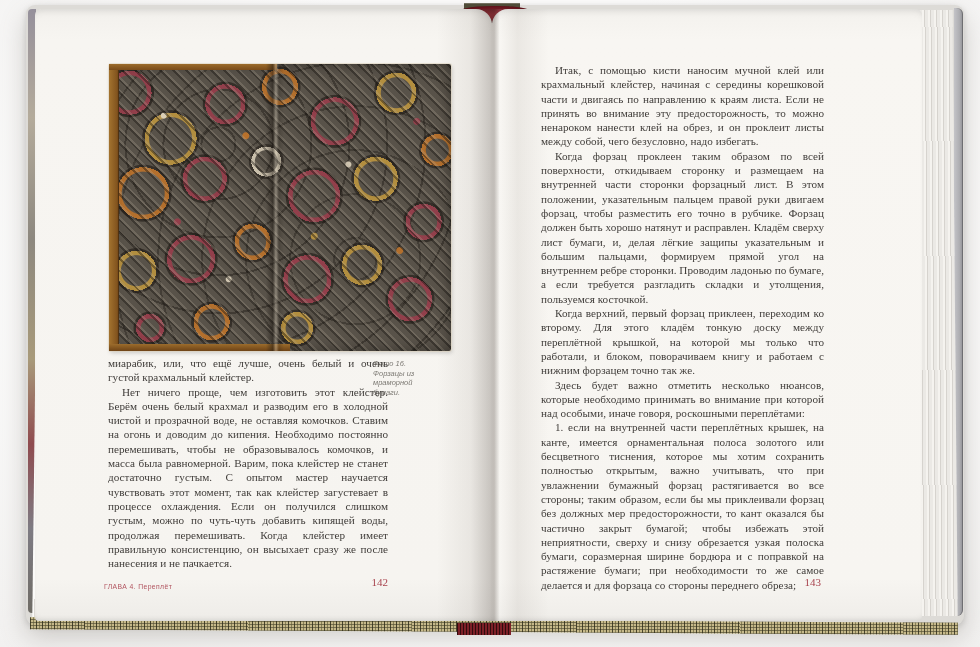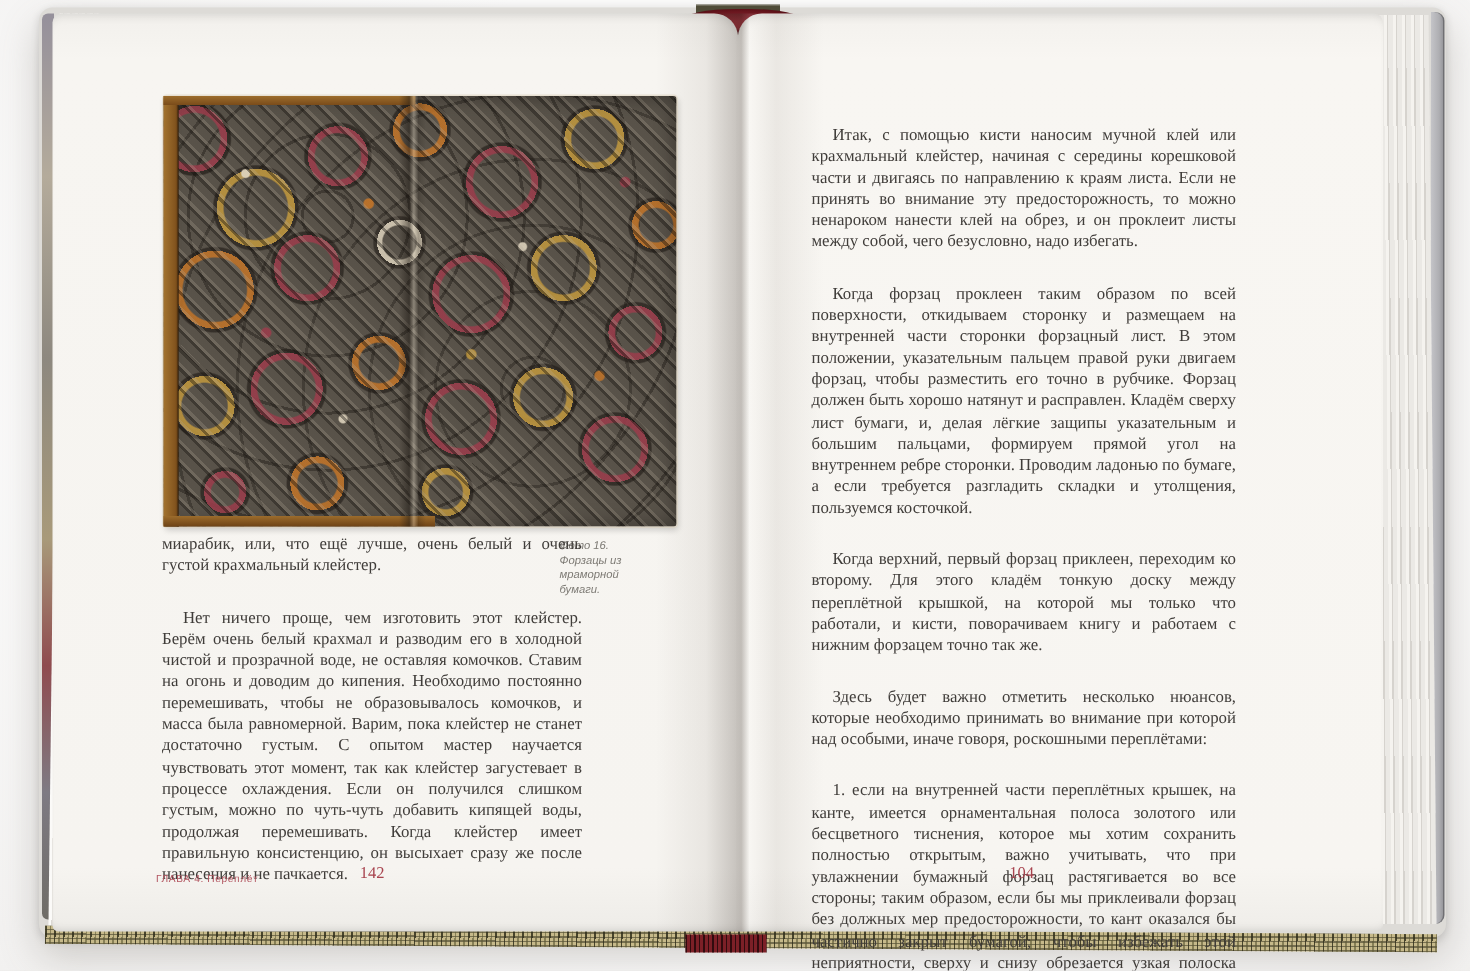--- a/index.html
+++ b/index.html
@@ -83,26 +83,26 @@
           background:linear-gradient(90deg, transparent, rgba(28,23,18,.50) 38%, rgba(236,226,206,.35) 55%, rgba(28,23,18,.22) 72%, transparent);}
   .leather-left{position:absolute;left:0;top:0;width:10px;height:100%;
           background:linear-gradient(90deg,#a3732f,#7a4c1a);box-shadow:inset -1px 0 1px rgba(0,0,0,.4);}
   .leather-top{position:absolute;left:0;top:0;width:49%;height:6px;background:linear-gradient(180deg,#9c6c2c,#7a4c1a);}
   .leather-bottom{position:absolute;left:0;bottom:0;width:53%;height:7px;background:linear-gradient(0deg,#6e4316,#9c6c2c);}
   
   .caption{position:absolute;left:373px;top:359px;width:54px;
            font-family:"Liberation Sans", sans-serif;font-style:italic;font-size:7.5px;line-height:9.5px;color:#7d7a74;}
   .text-col{position:absolute;color:#403d3a;font-size:11.2px;line-height:14.3px;text-align:justify;hyphens:auto;}
   .text-col p{margin:0;}
-  .text-col p.indent{text-indent:14px;margin-top:20px;}
+  .text-col p.indent{text-indent:14px;}
   .col-left{left:108px;top:356px;width:280px;}
   .col-right{left:541px;top:63px;width:283px;}
   .footer-chapter{position:absolute;left:104px;top:583px;font-family:"Liberation Sans", sans-serif;
            font-size:6.8px;letter-spacing:.4px;color:#b25560;}
-  .pagenum{position:absolute;width:280px;text-align:center;font-size:11px;color:#a8434e;}
+  .pagenum{position:absolute;width:280px;text-align:right;font-size:11px;color:#a8434e;}
   .pagenum-left{left:108px;top:576px;}
   .pagenum-right{left:541px;top:576px;}
 </style>
 </head>
 <body>
 
 <div class="photo">
 
   <div class="book-base"></div>
   <div class="headband-olive"></div>
@@ -131,20 +131,20 @@
     <p>миарабик, или, что ещё лучше, очень белый и очень густой крахмальный клейстер.</p>
     <p class="indent">Нет ничего проще, чем изготовить этот клейстер. Берём очень белый крахмал и разводим его в холодной чистой и прозрачной воде, не оставляя комочков. Ставим на огонь и доводим до кипения. Необходимо постоянно перемешивать, чтобы не образовывалось комочков, и масса была равномерной. Варим, пока клейстер не станет достаточно густым. С опытом мастер научается чувствовать этот момент, так как клейстер загустевает в процессе охлаждения. Если он получился слишком густым, можно по чуть-чуть добавить кипящей воды, продолжая перемешивать. Когда клейстер имеет правильную консистенцию, он высыхает сразу же после нанесения и не пачкается.</p>
   </div>
 
   <div class="footer-chapter">ГЛАВА 4. Переплёт</div>
   <div class="pagenum pagenum-left">142</div>
 
   <div class="text-col col-right">
     <p class="indent">Итак, с помощью кисти наносим мучной клей или крахмальный клейстер, начиная с середины корешковой части и двигаясь по направлению к краям листа. Если не принять во внимание эту предосторожность, то можно ненароком нанести клей на обрез, и он проклеит листы между собой, чего безусловно, надо избегать.</p>
     <p class="indent">Когда форзац проклеен таким образом по всей поверхности, откидываем сторонку и размещаем на внутренней части сторонки форзацный лист. В этом положении, указательным пальцем правой руки двигаем форзац, чтобы разместить его точно в рубчике. Форзац должен быть хорошо натянут и расправлен. Кладём сверху лист бумаги, и, делая лёгкие защипы указательным и большим пальцами, формируем прямой угол на внутреннем ребре сторонки. Проводим ладонью по бумаге, а если требуется разгладить складки и утолщения, пользуемся косточкой.</p>
-    <p class="indent">Когда верхний, первый форзац приклеен, переходим ко второму. Для этого кладём тонкую доску между переплётной крышкой, на которой мы только что работали, и кисти, поворачиваем книгу и работаем с нижним форзацем точно так же.</p>
+    <p class="indent">Когда верхний, первый форзац приклеен, переходим ко второму. Для этого кладём тонкую доску между переплётной крышкой, на которой мы только что работали, и блоком, поворачиваем книгу и работаем с нижним форзацем точно так же.</p>
     <p class="indent">Здесь будет важно отметить несколько нюансов, которые необходимо принимать во внимание при которой над особыми, иначе говоря, роскошными переплётами:</p>
     <p class="indent">1. если на внутренней части переплётных крышек, на канте, имеется орнаментальная полоса золотого или бесцветного тиснения, которое мы хотим сохранить полностью открытым, важно учитывать, что при увлажнении бумажный форзац растягивается во все стороны; таким образом, если бы мы приклеивали форзац без должных мер предосторожности, то кант оказался бы частично закрыт бумагой; чтобы избежать этой неприятности, сверху и снизу обрезается узкая полоска бумаги, соразмерная ширине бордюра и с поправкой на растяжение бумаги; при необходимости то же самое делается и для форзаца со стороны переднего обреза;</p>
   </div>
 
-  <div class="pagenum pagenum-right">104</div>
+  <div class="pagenum pagenum-right">143</div>
 
 </div>
 
 </body></html>

